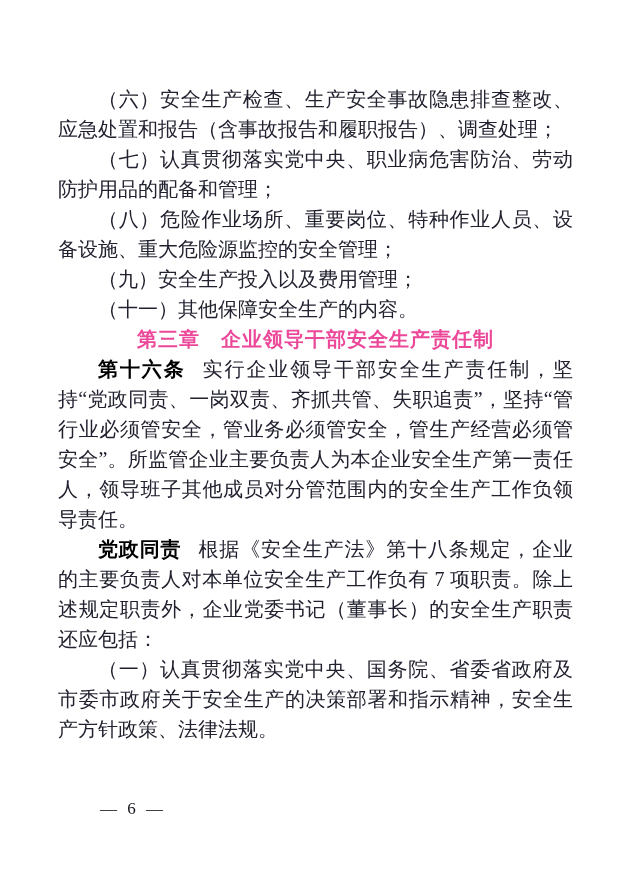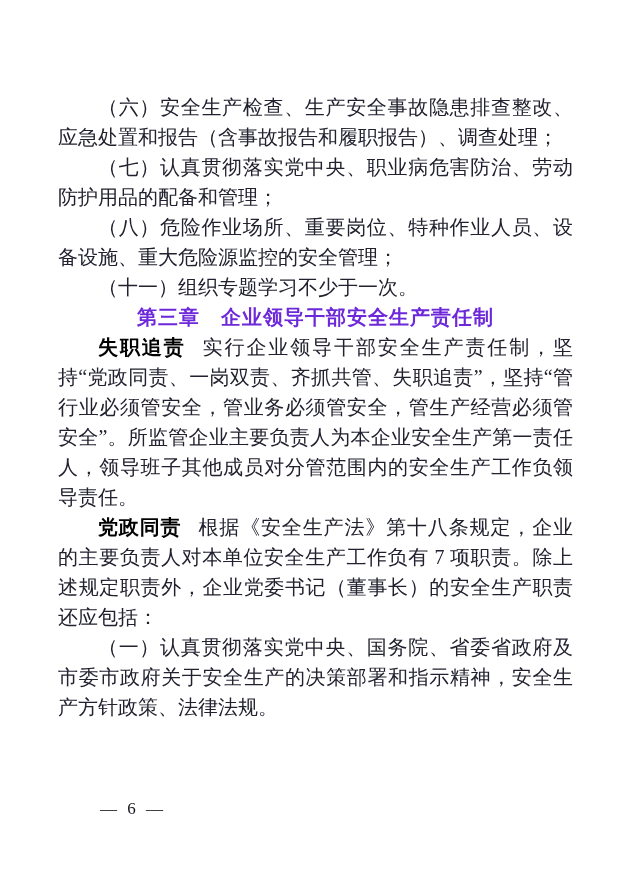--- a/index.html
+++ b/index.html
@@ -20,35 +20,34 @@
   }
   .text-block {
     position: absolute;
     left: 58px;
     top: 84px;
     width: 515px;
     font-size: 20px;
     line-height: 30px;
     text-align: justify;
     text-justify: inter-ideograph;
-    margin-top: 8px;
   }
   .para {
     margin: 0;
     text-indent: 2em;
     word-break: break-all;
   }
   .chapter {
     margin: 0;
     font-size: 20px;
     line-height: 30px;
     font-weight: 700;
     text-align: center;
     text-indent: 0;
-    color: #6d28d9;
+    color: #ec4899;
     letter-spacing: 1px;
   }
   .article-label {
     font-weight: 700;
     color: #000000;
     margin-right: 0.85em;
   }
   .page-number {
     position: absolute;
     left: 100px;
@@ -66,27 +65,28 @@
 <div class="page">
 
   <div class="text-block">
 
     <p class="para">（六）安全生产检查、生产安全事故隐患排查整改、应急处置和报告（含事故报告和履职报告）、调查处理；</p>
 
     <p class="para">（七）认真贯彻落实党中央、职业病危害防治、劳动防护用品的配备和管理；</p>
 
     <p class="para">（八）危险作业场所、重要岗位、特种作业人员、设备设施、重大危险源监控的安全管理；</p>
 
+    <p class="para">（九）安全生产投入以及费用管理；</p>
 
 
-    <p class="para">（十一）组织专题学习不少于一次。</p>
+    <p class="para">（十一）其他保障安全生产的内容。</p>
 
     <h2 class="chapter">第三章　企业领导干部安全生产责任制</h2>
 
-    <p class="para"><span class="article-label">失职追责</span><span>实行企业领导干部安全生产责任制，坚持“党政同责、一岗双责、齐抓共管、失职追责”，坚持“管行业必须管安全，管业务必须管安全，管生产经营必须管安全”。所监管企业主要负责人为本企业安全生产第一责任人，领导班子其他成员对分管范围内的安全生产工作负领导责任。</span></p>
+    <p class="para"><span class="article-label">第十六条</span><span>实行企业领导干部安全生产责任制，坚持“党政同责、一岗双责、齐抓共管、失职追责”，坚持“管行业必须管安全，管业务必须管安全，管生产经营必须管安全”。所监管企业主要负责人为本企业安全生产第一责任人，领导班子其他成员对分管范围内的安全生产工作负领导责任。</span></p>
 
     <p class="para"><span class="article-label">党政同责</span><span>根据《安全生产法》第十八条规定，企业的主要负责人对本单位安全生产工作负有 7 项职责。除上述规定职责外，企业党委书记（董事长）的安全生产职责还应包括：</span></p>
 
     <p class="para">（一）认真贯彻落实党中央、国务院、省委省政府及市委市政府关于安全生产的决策部署和指示精神，安全生产方针政策、法律法规。</p>
 
 
   </div>
 
   <div class="page-number">— 6 —</div>
 

